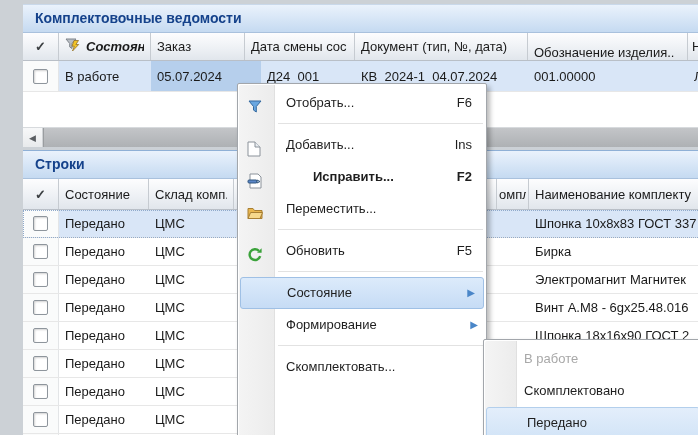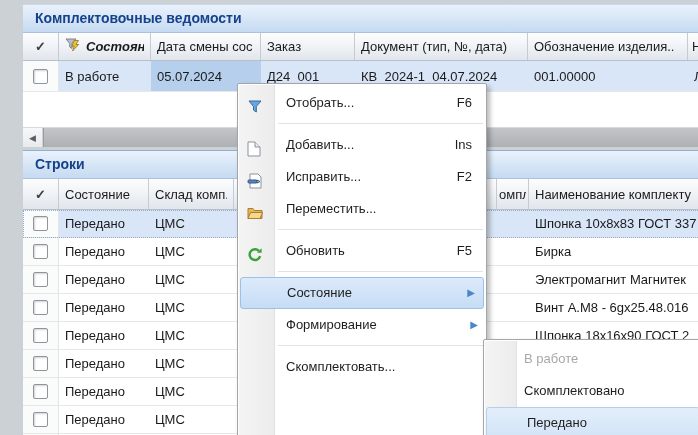--- a/index.html
+++ b/index.html
@@ -13,21 +13,21 @@
   .hdr-row{position:relative;display:flex;background:linear-gradient(#fdfdfe,#eef1f5 55%,#e1e6ec);
            border-bottom:1px solid #b9bfc7;}
   .p1 .hdr-row{height:27px;}
   .p2 .hdr-row{height:30px;}
   .hc{display:flex;align-items:center;padding:0 6px;border-right:1px solid #c6cbd1;
       overflow:hidden;white-space:nowrap;box-sizing:border-box;flex:0 0 auto;}
   .hlabel{overflow:hidden;white-space:nowrap;}
   .ital{font-style:italic;font-weight:bold;}
   
   .c0{width:36px;justify-content:center;} .c1{width:92px;} .c2{width:110px;} .c3{width:94px;}
-  .c4{width:173px;text-align:center;} .c5{width:160px;} .c6{width:24px;padding:0 4px;}
+  .c4{width:173px;text-align:center;} .c5{width:160px;align-items:flex-end;} .c6{width:24px;padding:0 4px;}
   .s0{width:36px;justify-content:center;} .s1{width:90px;} .s2{width:85px;} .s3{width:263px;}
   .s4{width:32px;padding:0 2px;} .s5{width:183px;}
   .data-row,.srow{position:relative;display:flex;background:#fff;border-bottom:1px solid #e7e7e7;}
   .data-row{height:30px;}
   .srow{height:27px;flex:0 0 auto;}
   .dc,.sc{display:flex;align-items:center;padding:0 6px;overflow:hidden;white-space:nowrap;
           box-sizing:border-box;flex:0 0 auto;}
   .dc.c0,.sc.s0{justify-content:center;background:#fafbfb;border-right:1px solid #e3e5e7;padding:0;}
   .sel{background:#d9e6f7;}
   .srow.sel{outline:1px dotted #90aacb;outline-offset:-1px;}
@@ -49,21 +49,21 @@
   .sub-menu{left:483px;top:339px;width:220px;height:110px;z-index:11;}
   .gutter{position:absolute;left:1px;top:1px;bottom:1px;width:35px;
           background:linear-gradient(to right,#f4f4f4,#ececec);border-right:1px solid #e0e0e0;border-radius:2px 0 0 2px;}
   .sub-menu .gutter{width:31px;}
   .mi{position:relative;height:32px;line-height:32px;padding-left:48px;padding-right:14px;white-space:nowrap;}
   .sub-menu .mi{padding-left:40px;}
   .mi-icon{position:absolute;left:9px;top:8px;width:16px;height:16px;}
   .mi-label{color:#1e1e1e;}
   .mi-short{position:absolute;right:14px;color:#1e1e1e;}
   .mi-arrow{position:absolute;right:8px;top:0;color:#4a86c8;font-size:10px;}
-  .bold .mi-label,.bold .mi-short{font-weight:normal;}
+  .bold .mi-label,.bold .mi-short{font-weight:bold;margin-left:27px;}
   .dis .mi-label{color:#a8a8a8;}
   .hl{margin:0 2px;padding-left:46px;height:30px;line-height:30px;border:1px solid #9fc0e5;border-radius:3px;
       background:linear-gradient(#dcebfb,#c6dcf5);}
   .hl2{margin:0 2px;padding-left:38px;height:30px;line-height:30px;border:1px solid #b3cfec;border-radius:3px;
        background:linear-gradient(#e3eefb,#d2e4f7);}
   .msep{height:10px;position:relative;}
   .msep::after{content:'';position:absolute;left:40px;right:3px;top:4px;height:1px;background:#e2e2e2;}
 </style>
 </head>
 <body>
@@ -80,25 +80,25 @@
       </div>
       <div class="hc c1">
         <span style="margin-right:4px">
           <svg width="17" height="15" viewBox="0 0 17 15">
               <path d="M1 1 h10 l-4 4.5 v5 l-2.3 -1.6 v-3.4 Z" fill="#b9bec4" stroke="#7e848b"></path>
               <path d="M9 2.5 h4.5 l-2.6 4 h2.8 l-6.2 6.5 l1.8 -4.8 h-2.3 Z" fill="#f2c427" stroke="#93712a" stroke-width="0.8"></path>
             </svg>
         </span>
         <span class="hlabel ital">Состояни</span>
       </div>
+      <div class="hc c3">
+          <span class="hlabel">Заказ</span>
+        </div>
       <div class="hc c2">
           <span class="hlabel">Дата смены сос</span>
-        </div>
-      <div class="hc c3">
-          <span class="hlabel">Заказ</span>
         </div>
       <div class="hc c4">
           <span class="hlabel">Документ (тип, №, дата)</span>
         </div>
       <div class="hc c5">
           <span class="hlabel">Обозначение изделия..</span>
         </div>
       <div class="hc c6">
           <span class="hlabel">На</span>
         </div>

